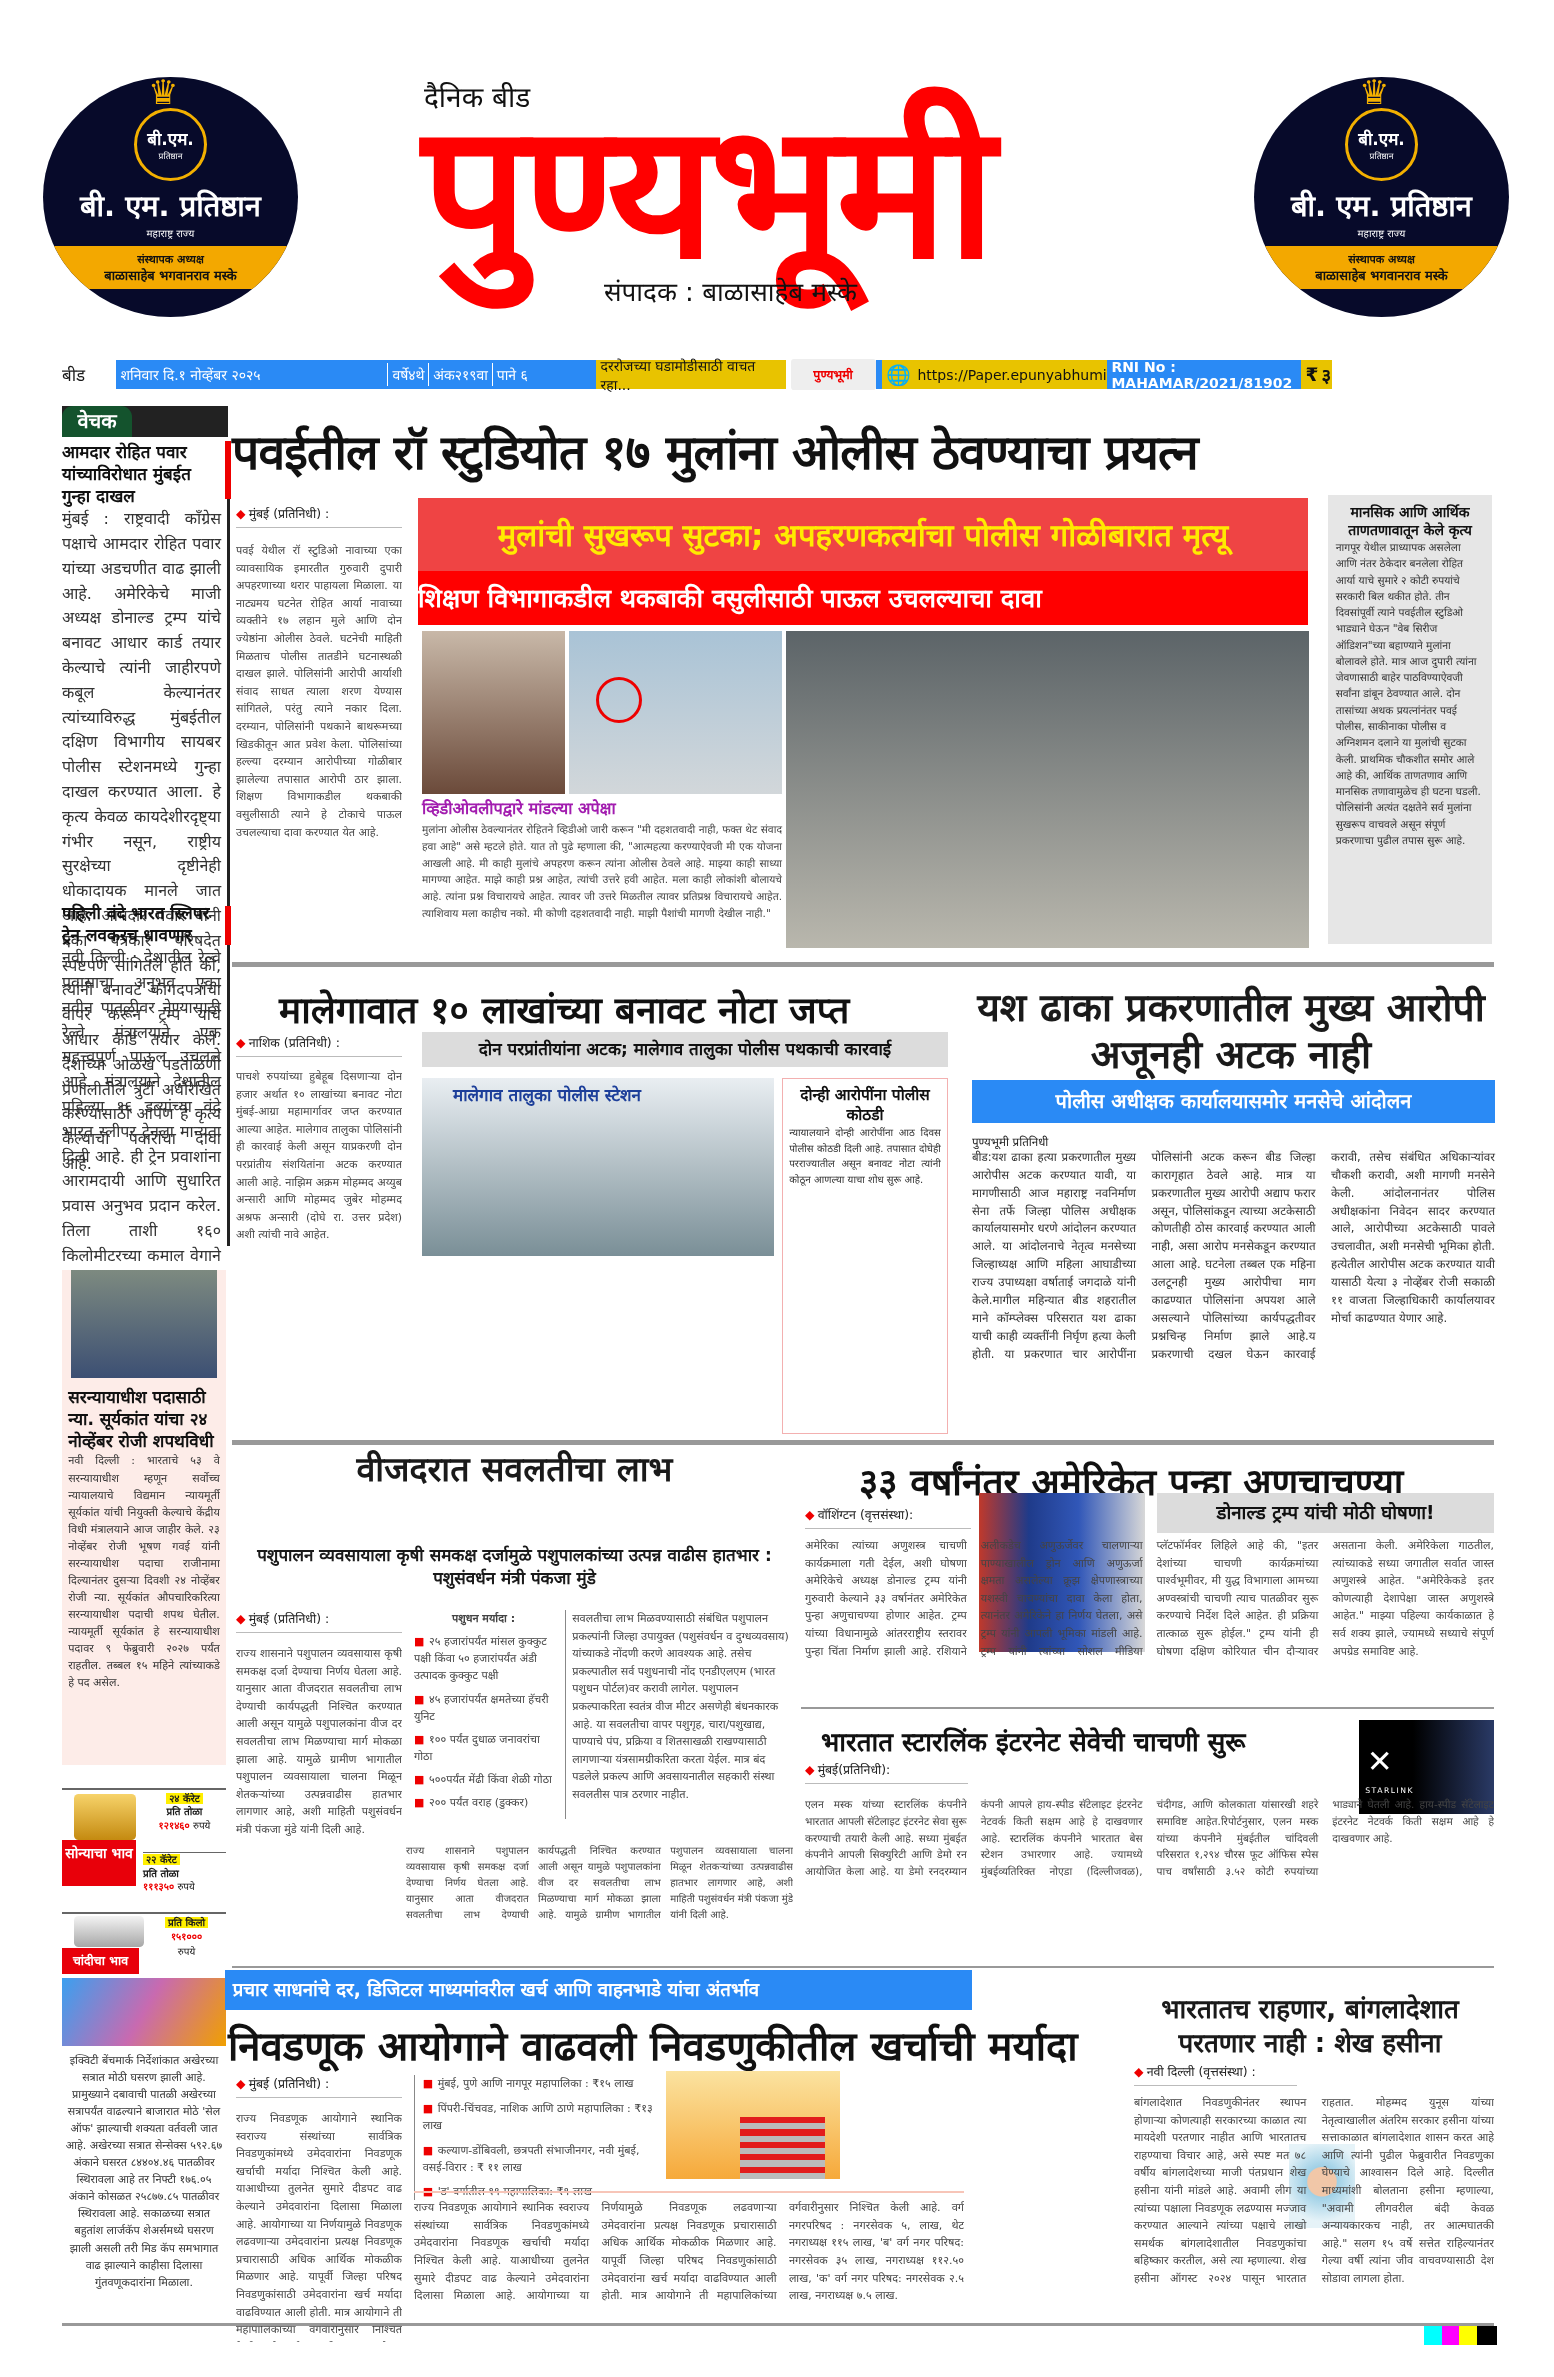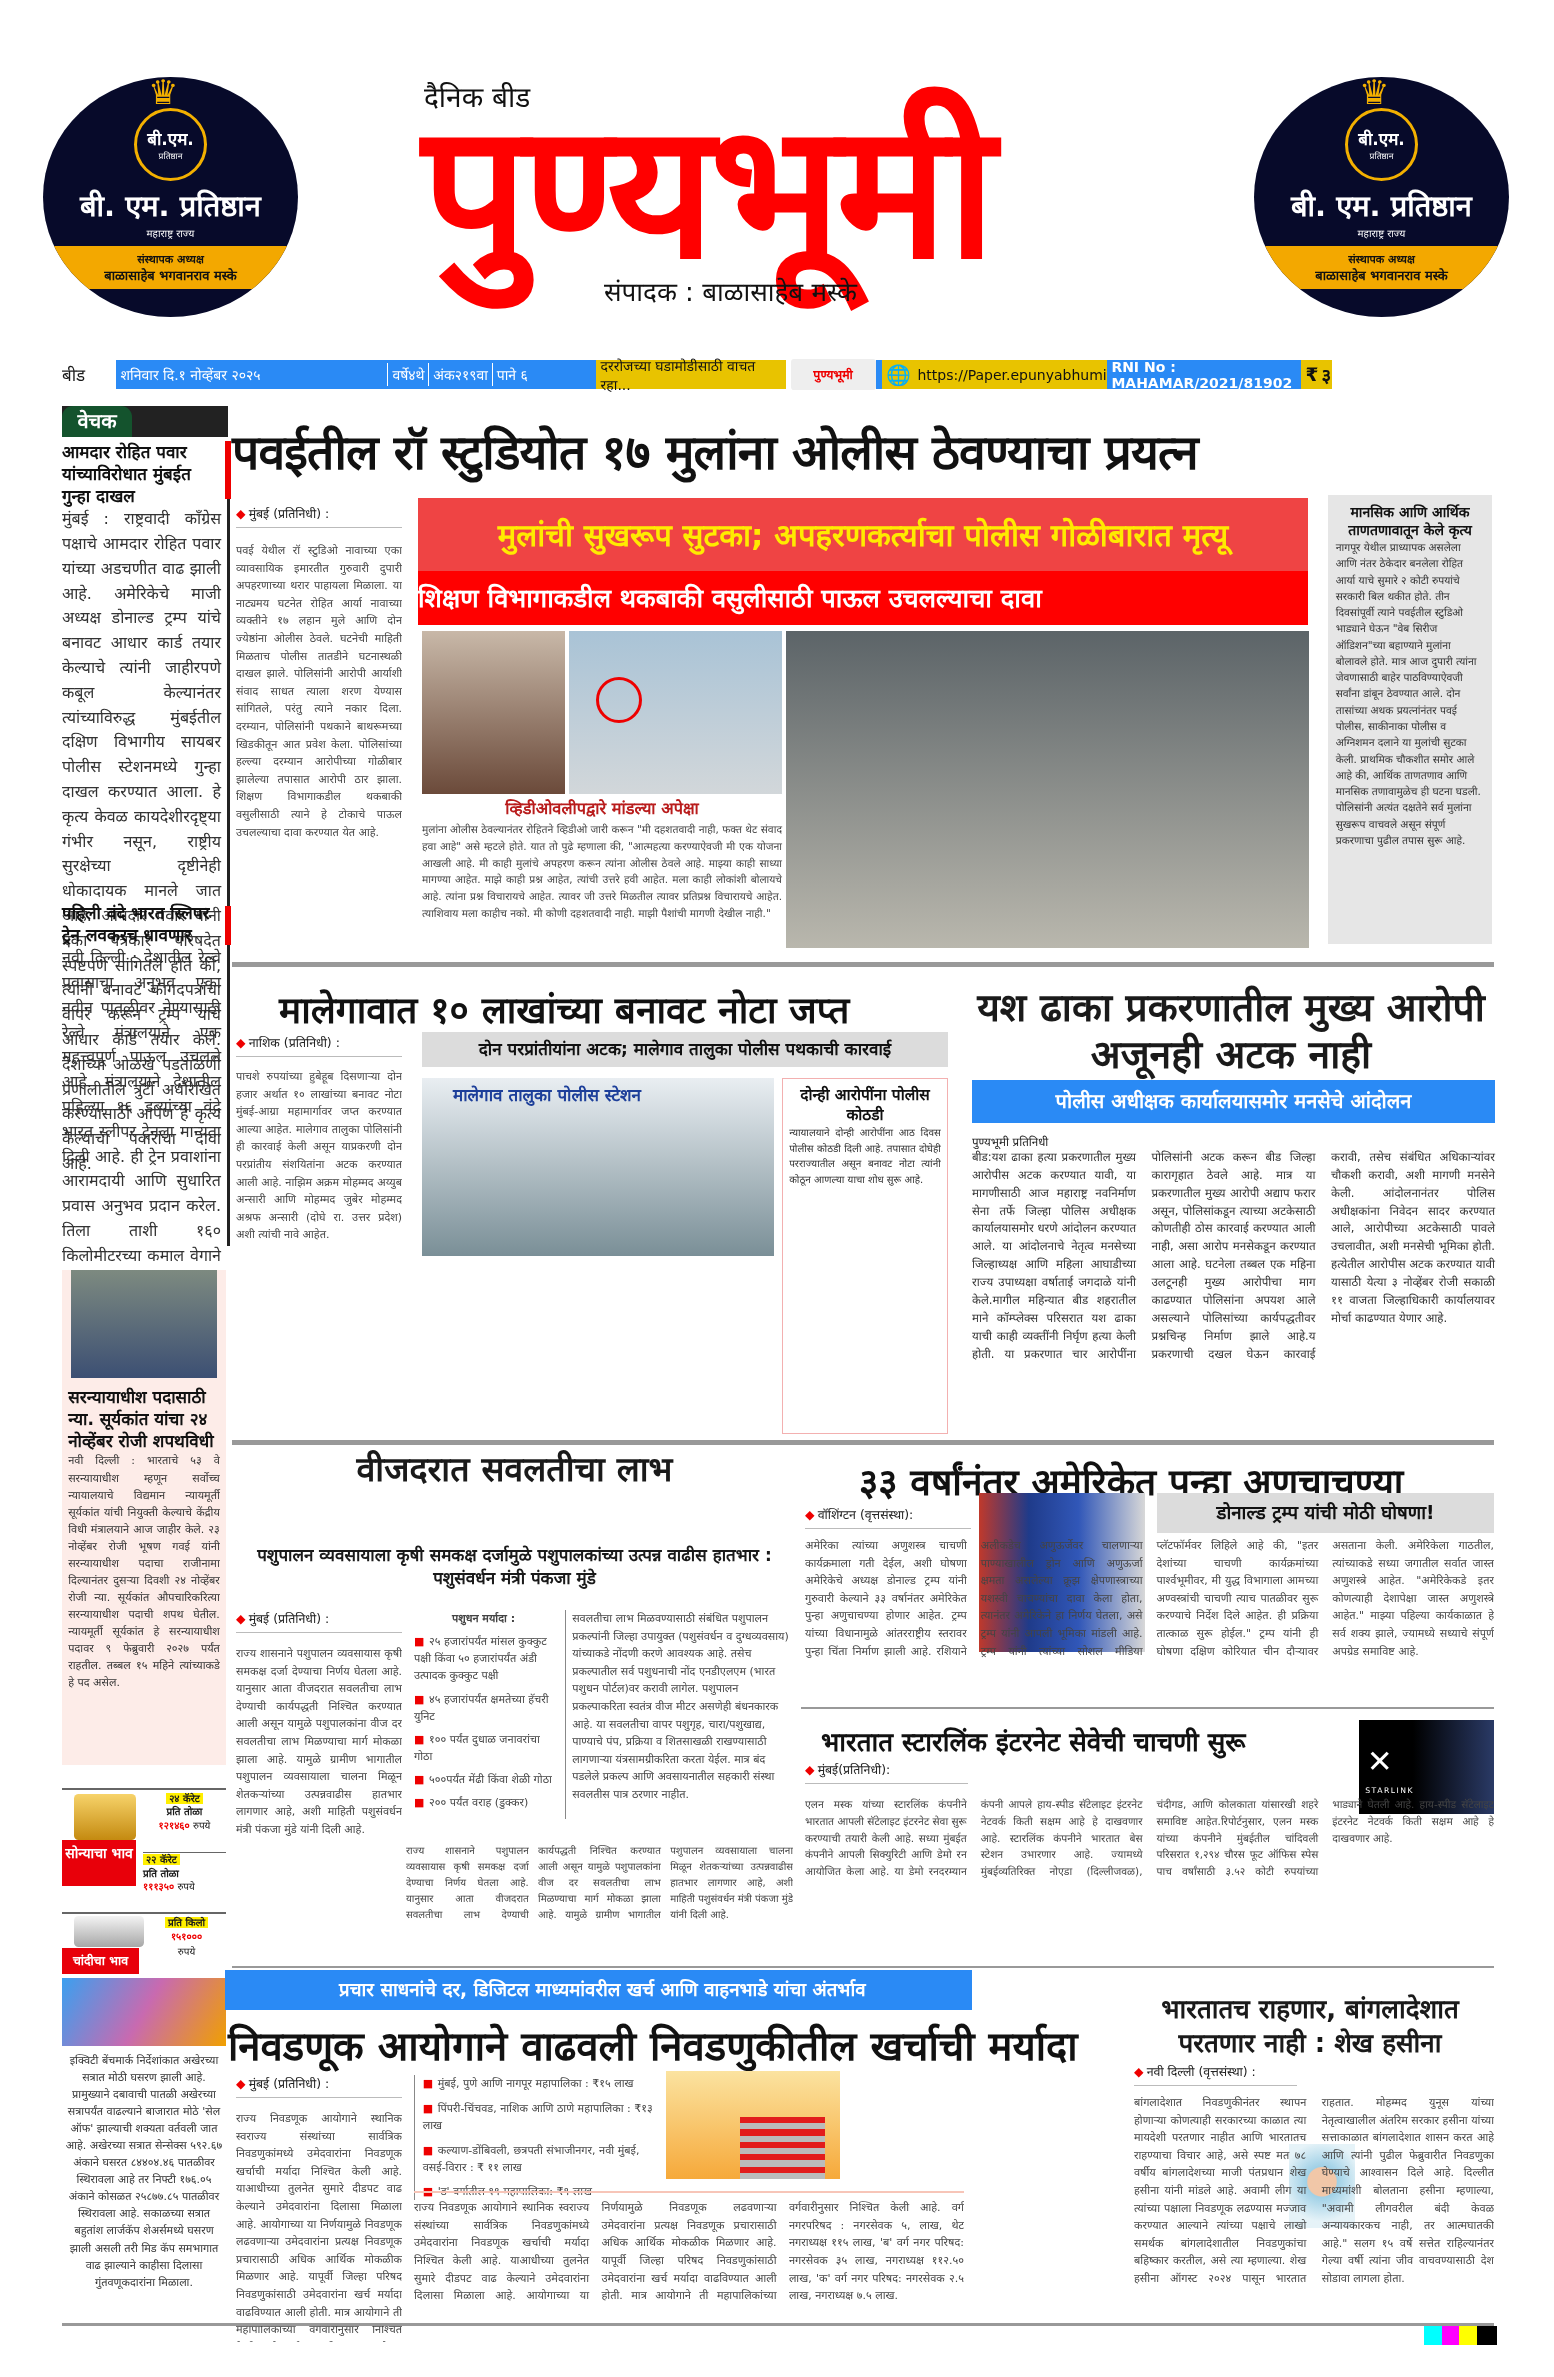--- a/index.html
+++ b/index.html
@@ -154,21 +154,21 @@
 <div class="big-head" style="left:232px;top:418px;font-size:48px;letter-spacing:-0.8px">पवईतील रॉ स्टुडियोत १७ मुलांना ओलीस ठेवण्याचा प्रयत्न</div>
 <div class="dateline-tag" style="left:236px;top:505px;width:166px"><span class="dot">◆</span><span>मुंबई (प्रतिनिधी) :</span></div>
 <div class="textcol" style="left:236px;top:542px;width:166px;height:434px;overflow:hidden">पवई येथील रॉ स्टुडिओ नावाच्या एका व्यावसायिक इमारतीत गुरुवारी दुपारी अपहरणाच्या थरार पाहायला मिळाला. या नाट्यमय घटनेत रोहित आर्या नावाच्या व्यक्तीने १७ लहान मुले आणि दोन ज्येष्ठांना ओलीस ठेवले. घटनेची माहिती मिळताच पोलीस तातडीने घटनास्थळी दाखल झाले. पोलिसांनी आरोपी आर्याशी संवाद साधत त्याला शरण येण्यास सांगितले, परंतु त्याने नकार दिला. दरम्यान, पोलिसांनी पथकाने बाथरूमच्या खिडकीतून आत प्रवेश केला. पोलिसांच्या हल्ल्या दरम्यान आरोपीच्या गोळीबार झालेल्या तपासात आरोपी ठार झाला. शिक्षण विभागाकडील थकबाकी वसुलीसाठी त्याने हे टोकाचे पाऊल उचलल्याचा दावा करण्यात येत आहे.</div>
 <div class="bar-black" style="left:418px;top:498px;width:890px;height:74px;font-size:31px;line-height:74px">मुलांची सुखरूप सुटका; अपहरणकर्त्याचा पोलीस गोळीबारात मृत्यू</div>
 <div class="bar-red" style="left:418px;top:571px;width:890px;height:54px;font-size:25.5px;line-height:54px">शिक्षण विभागाकडील थकबाकी वसुलीसाठी पाऊल उचलल्याचा दावा</div>
 <div class="photo" style="left:422px;top:631px;width:143px;height:163px;background:linear-gradient(#c8b8a8,#6b4a3a)"></div>
 <div class="photo" style="left:569px;top:631px;width:213px;height:163px;background:linear-gradient(#a9c3d6,#d2d7da)">
   <div style="position:absolute;left:27px;top:46px;width:46px;height:46px;border:3.1px solid #e00;border-radius:50%"></div>
 </div>
 <div class="photo" style="left:786px;top:631px;width:523px;height:317px;background:linear-gradient(#5c6468,#b9b7ad)"></div>
-<div class="abs" style="left:422px;top:797px;width:360px;text-align:center;color:#b91c1c;font-weight:bold;font-size:16.3px">व्हिडीओवलीपद्वारे मांडल्या अपेक्षा</div>
+<div class="abs" style="left:422px;top:797px;width:360px;text-align:left;color:#a21caf;font-weight:bold;font-size:16.3px">व्हिडीओवलीपद्वारे मांडल्या अपेक्षा</div>
 <div class="abs body-txt" style="left:422px;top:821px;width:360px;font-size:10.5px;line-height:1.6;color:#444">मुलांना ओलीस ठेवल्यानंतर रोहितने व्हिडीओ जारी करून "मी दहशतवादी नाही, फक्त थेट संवाद हवा आहे" असे म्हटले होते. यात तो पुढे म्हणाला की, "आत्महत्या करण्याऐवजी मी एक योजना आखली आहे. मी काही मुलांचे अपहरण करून त्यांना ओलीस ठेवले आहे. माझ्या काही साध्या मागण्या आहेत. माझे काही प्रश्न आहेत, त्यांची उत्तरे हवी आहेत. मला काही लोकांशी बोलायचे आहे. त्यांना प्रश्न विचारायचे आहेत. त्यावर जी उत्तरे मिळतील त्यावर प्रतिप्रश्न विचारायचे आहेत. त्याशिवाय मला काहीच नको. मी कोणी दहशतवादी नाही. माझी पैशांची मागणी देखील नाही."</div>
 <div class="sidebox" style="left:1328px;top:495px;width:164px;height:449px;padding:7.7px">
   <div class="h-left" style="font-size:14px;text-align:center">मानसिक आणि आर्थिक ताणतणावातून केले कृत्य</div>
   <div class="body-txt" style="font-size:10.5px;text-align:left">नागपूर येथील प्राध्यापक असलेला आणि नंतर ठेकेदार बनलेला रोहित आर्या याचे सुमारे २ कोटी रुपयांचे सरकारी बिल थकीत होते. तीन दिवसांपूर्वी त्याने पवईतील स्टुडिओ भाड्याने घेऊन "वेब सिरीज ऑडिशन"च्या बहाण्याने मुलांना बोलावले होते. मात्र आज दुपारी त्यांना जेवणासाठी बाहेर पाठविण्याऐवजी सर्वांना डांबून ठेवण्यात आले. दोन तासांच्या अथक प्रयत्नांनंतर पवई पोलीस, साकीनाका पोलीस व अग्निशमन दलाने या मुलांची सुटका केली. प्राथमिक चौकशीत समोर आले आहे की, आर्थिक ताणतणाव आणि मानसिक तणावामुळेच ही घटना घडली. पोलिसांनी अत्यंत दक्षतेने सर्व मुलांना सुखरूप वाचवले असून संपूर्ण प्रकरणाचा पुढील तपास सुरू आहे.</div>
 </div>
 <div class="hr" style="left:232px;top:962px;width:1262px"></div>
 
 <div class="big-head" style="left:279px;top:983px;font-size:37px">मालेगावात १० लाखांच्या बनावट नोटा जप्त</div>
 <div class="dateline-tag" style="left:236px;top:1034px;width:166px"><span class="dot">◆</span><span>नाशिक (प्रतिनिधी) :</span></div>
 <div class="textcol" style="left:236px;top:1068px;width:166px;height:364px;overflow:hidden">पाचशे रुपयांच्या हुबेहूब दिसणाऱ्या दोन हजार अर्थात १० लाखांच्या बनावट नोटा मुंबई-आग्रा महामार्गावर जप्त करण्यात आल्या आहेत. मालेगाव तालुका पोलिसांनी ही कारवाई केली असून याप्रकरणी दोन परप्रांतीय संशयितांना अटक करण्यात आली आहे. नाझिम अक्रम मोहम्मद अय्युब अन्सारी आणि मोहम्मद जुबेर मोहम्मद अश्रफ अन्सारी (दोघे रा. उत्तर प्रदेश) अशी त्यांची नावे आहेत.</div>
@@ -213,21 +213,21 @@
 
 <div class="big-head" style="left:821px;top:1723px;font-size:26px">भारतात स्टारलिंक इंटरनेट सेवेची चाचणी सुरू</div>
 <div class="dateline-tag" style="left:805px;top:1761px;width:163px"><span class="dot">◆</span><span>मुंबई(प्रतिनिधी):</span></div>
 <div class="photo" style="left:1359px;top:1720px;width:135px;height:94px;background:linear-gradient(90deg,#000 40%,#2a3a66)">
   <div style="position:absolute;left:7.7px;top:23px;color:#fff;font-size:31px;font-weight:bold">✕</div>
   <div style="position:absolute;left:6.2px;top:66px;color:#fff;font-size:7.7px;letter-spacing:1.5px">STARLINK</div>
 </div>
 <div class="textcol" style="left:805px;top:1796px;width:689px;height:163px;column-count:4;column-gap:14px;overflow:hidden;font-size:10.5px">एलन मस्क यांच्या स्टारलिंक कंपनीने भारतात आपली सॅटेलाइट इंटरनेट सेवा सुरू करण्याची तयारी केली आहे. सध्या मुंबईत कंपनीने आपली सिक्युरिटी आणि डेमो रन आयोजित केला आहे. या डेमो रनदरम्यान कंपनी आपले हाय-स्पीड सॅटेलाइट इंटरनेट नेटवर्क किती सक्षम आहे हे दाखवणार आहे. स्टारलिंक कंपनीने भारतात बेस स्टेशन उभारणार आहे. ज्यामध्ये मुंबईव्यतिरिक्त नोएडा (दिल्लीजवळ), चंदीगड, आणि कोलकाता यांसारखी शहरे समाविष्ट आहेत.रिपोर्टनुसार, एलन मस्क यांच्या कंपनीने मुंबईतील चांदिवली परिसरात १,२९४ चौरस फूट ऑफिस स्पेस पाच वर्षांसाठी ३.५२ कोटी रुपयांच्या भाड्याने घेतली आहे. हाय-स्पीड सॅटेलाइट इंटरनेट नेटवर्क किती सक्षम आहे हे दाखवणार आहे.</div>
 <div class="hr" style="left:232px;top:1966px;width:1262px;height:2.3px"></div>
 
-<div class="bar-blue" style="left:225px;top:1970px;width:747px;height:40px;font-size:18.6px;line-height:40px;text-align:center;padding-left:7.7px">प्रचार साधनांचे दर, डिजिटल माध्यमांवरील खर्च आणि वाहनभाडे यांचा अंतर्भाव</div>
+<div class="bar-blue" style="left:225px;top:1970px;width:747px;height:40px;font-size:18.6px;line-height:40px;text-align:left;padding-left:7.7px">प्रचार साधनांचे दर, डिजिटल माध्यमांवरील खर्च आणि वाहनभाडे यांचा अंतर्भाव</div>
 <div class="big-head" style="left:228px;top:2017px;font-size:40px">निवडणूक आयोगाने वाढवली निवडणुकीतील खर्चाची मर्यादा</div>
 <div class="dateline-tag" style="left:236px;top:2075px;width:166px"><span class="dot">◆</span><span>मुंबई (प्रतिनिधी) :</span></div>
 <div class="textcol" style="left:236px;top:2110px;width:166px;height:232px;overflow:hidden">राज्य निवडणूक आयोगाने स्थानिक स्वराज्य संस्थांच्या सार्वत्रिक निवडणुकांमध्ये उमेदवारांना निवडणूक खर्चाची मर्यादा निश्चित केली आहे. याआधीच्या तुलनेत सुमारे दीडपट वाढ केल्याने उमेदवारांना दिलासा मिळाला आहे. आयोगाच्या या निर्णयामुळे निवडणूक लढवणाऱ्या उमेदवारांना प्रत्यक्ष निवडणूक प्रचारासाठी अधिक आर्थिक मोकळीक मिळणार आहे. यापूर्वी जिल्हा परिषद निवडणुकांसाठी उमेदवारांना खर्च मर्यादा वाढविण्यात आली होती. मात्र आयोगाने ती महापालिकांच्या वर्गवारीनुसार निश्चित केली आहे. वर्ग नगरपरिषद : नगरसेवक ५, लाख, थेट नगराध्यक्ष ११५ लाख, 'ब' वर्ग नगर परिषद: नगरसेवक ३५ लाख, नगराध्यक्ष ११२.५० लाख, 'क' वर्ग नगर परिषद: नगरसेवक २.५ लाख, नगराध्यक्ष ७.५ लाख.</div>
 <div class="abs" style="left:414px;top:2075px;width:244px;font-size:11px;line-height:1.55;color:#444;border-left:0.8px solid #888;padding-left:7.7px">
   <div style="margin-bottom:7.7px"><span class="bullet">■</span><span>मुंबई, पुणे आणि नागपूर महापालिका : ₹१५ लाख</span></div>
   <div style="margin-bottom:7.7px"><span class="bullet">■</span><span>पिंपरी-चिंचवड, नाशिक आणि ठाणे महापालिका : ₹१३ लाख</span></div>
   <div style="margin-bottom:7.7px"><span class="bullet">■</span><span>कल्याण-डोंबिवली, छत्रपती संभाजीनगर, नवी मुंबई, वसई-विरार : ₹ ११ लाख</span></div>
   <div><span class="bullet">■</span><span>'ड' वर्गातील १९ महापालिका: ₹९ लाख</span></div>
 </div>
 <div class="photo" style="left:666px;top:2071px;width:174px;height:108px;background:linear-gradient(#fbe3a0,#f6a93a)">

